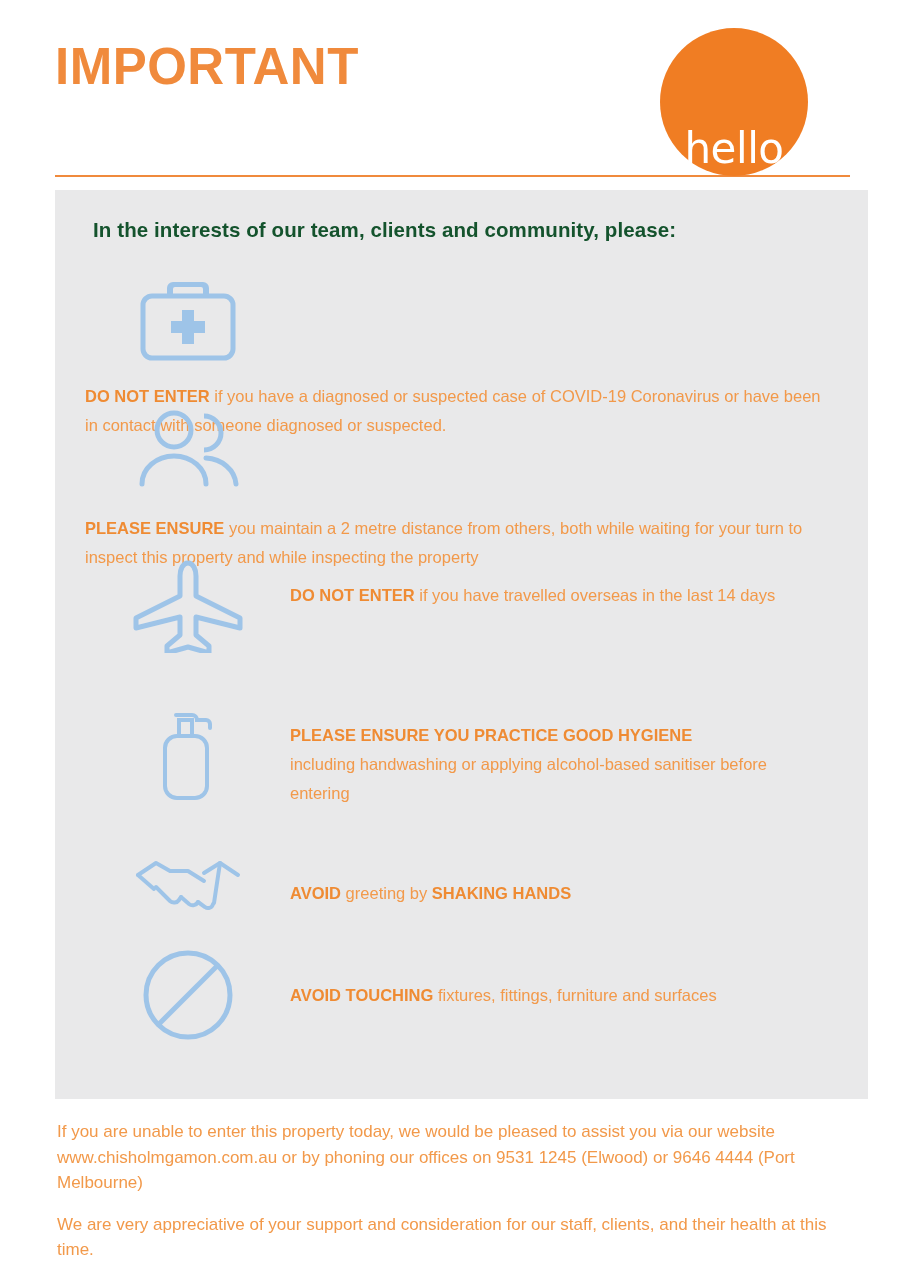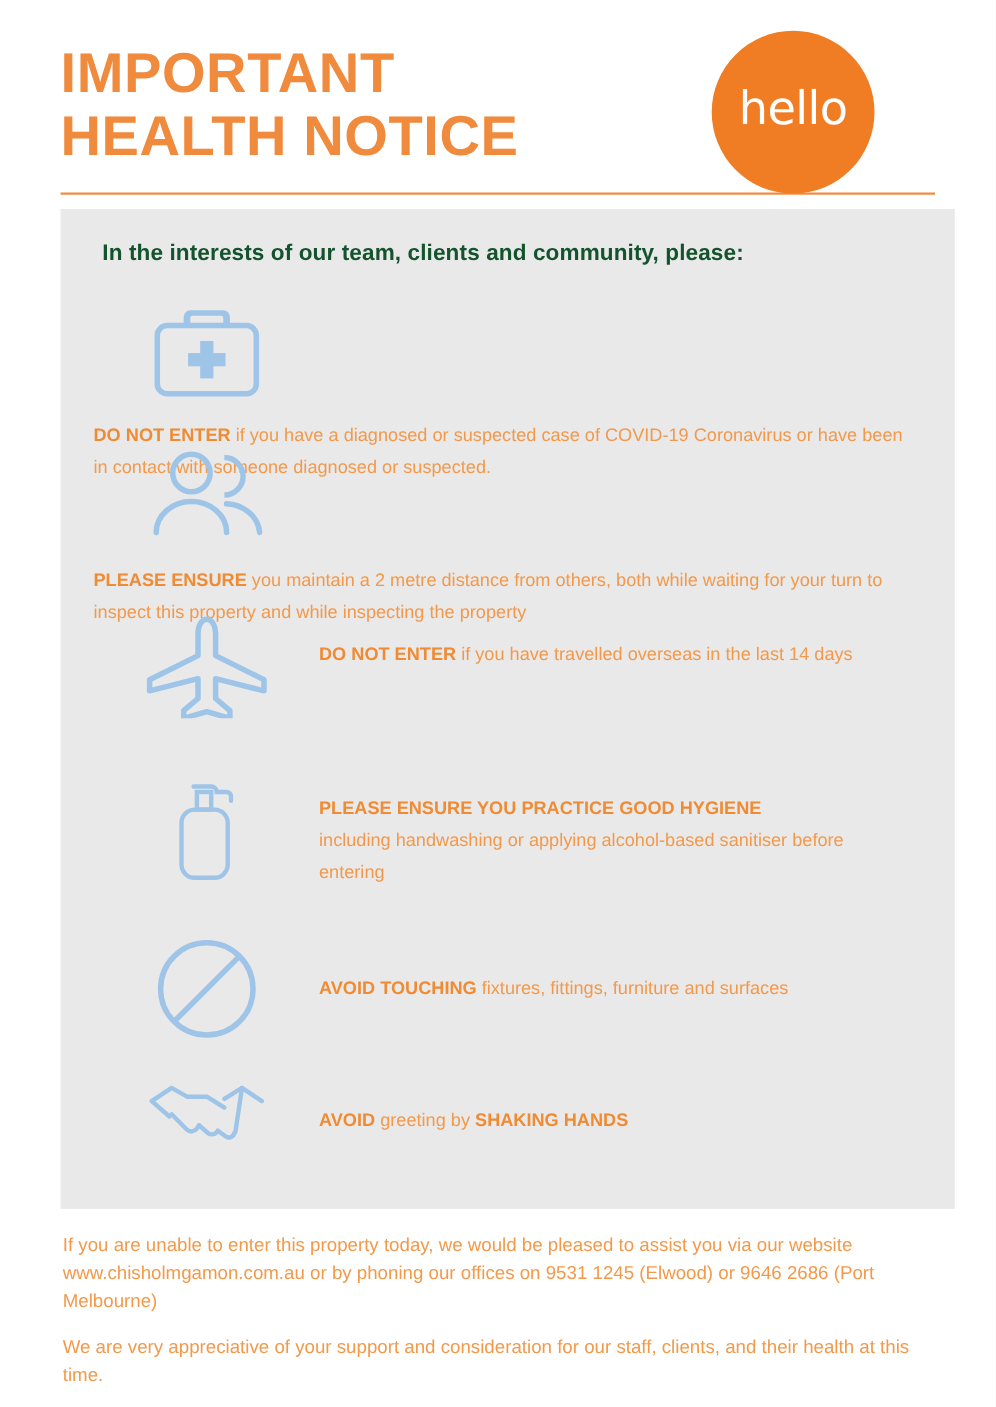--- a/index.html
+++ b/index.html
@@ -38,28 +38,28 @@
     color: #f08a3c;
     margin: 0;
     text-transform: uppercase;
   }
   .title .line {
     display: block;
     white-space: nowrap;
   }
   .logo {
     position: absolute;
-    right: 55px;
+    right: 42px;
     top: 28px;
     width: 148px;
     height: 148px;
     border-radius: 50%;
     background: #f07d23;
     display: flex;
-    align-items: center;
+    align-items: flex-end;
     justify-content: center;
   }
   .logo-text {
     color: #ffffff;
     font-size: 42px;
     font-weight: normal;
     font-family: "DejaVu Sans", sans-serif;
     letter-spacing: -0.5px;
     line-height: 1;
     padding-bottom: 6px;
@@ -139,21 +139,20 @@
   }
 </style>
 </head>
 <body>
 
 <div class="page">
 
   <div class="header">
     <h1 class="title">
       <span class="line">IMPORTANT</span>
-      <span class="line">HEALTH NOTICE</span>
     </h1>
     <div class="logo">
       <span class="logo-text">hello</span>
     </div>
   </div>
 
   <div class="rule"></div>
 
   <div class="panel">
     <div class="panel-heading">In the interests of our team, clients and community, please:</div>
@@ -208,34 +207,20 @@
         <span class="icon">
           <svg width="90" height="108" viewBox="0 0 90 108">
             <path d="M33 12 h16 a5 5 0 0 1 5 5 h9 a4 4 0 0 1 4 4 v4" fill="none" stroke="#9ec4e8" stroke-width="4" stroke-linecap="round"></path>
             <rect x="36" y="17" width="13" height="16" fill="none" stroke="#9ec4e8" stroke-width="4"></rect>
             <rect x="22" y="33" width="42" height="62" rx="12" ry="12" fill="none" stroke="#9ec4e8" stroke-width="4"></rect>
           </svg>
         </span>
       </div>
       <div class="text-cell">
         <b>PLEASE ENSURE YOU PRACTICE GOOD HYGIENE</b><br><span> including handwashing or applying alcohol-based sanitiser before entering</span>
-      </div>
-    </div>
-
-    <div class="row r5">
-      <div class="icon-cell">
-        <span class="icon">
-          <svg width="96" height="96" viewBox="0 0 96 96">
-            <circle cx="48" cy="48" r="42" fill="none" stroke="#9ec4e8" stroke-width="5"></circle>
-            <line x1="18" y1="78" x2="78" y2="18" stroke="#9ec4e8" stroke-width="5"></line>
-          </svg>
-        </span>
-      </div>
-      <div class="text-cell">
-        <b>AVOID TOUCHING</b><span> fixtures, fittings, furniture and surfaces</span>
       </div>
     </div>
 
     <div class="row r6">
       <div class="icon-cell">
         <span class="icon">
           <svg width="112" height="64" viewBox="0 0 112 64">
             <path d="M6 24 l18 -12 14 8 h18 l16 10" fill="none" stroke="#9ec4e8" stroke-width="4" stroke-linejoin="round" stroke-linecap="round"></path>
             <path d="M106 24 l-18 -12 -16 10" fill="none" stroke="#9ec4e8" stroke-width="4" stroke-linejoin="round" stroke-linecap="round"></path>
             <path d="M24 36 l14 14 a6 6 0 0 0 9 -1 l2 -3" fill="none" stroke="#9ec4e8" stroke-width="4" stroke-linecap="round"></path>
@@ -243,20 +228,34 @@
             <path d="M66 51 l7 5 a5 5 0 0 0 8 -3" fill="none" stroke="#9ec4e8" stroke-width="4" stroke-linecap="round"></path>
             <path d="M88 12 l-6 40" fill="none" stroke="#9ec4e8" stroke-width="4" stroke-linecap="round"></path>
             <path d="M6 24 l16 14" fill="none" stroke="#9ec4e8" stroke-width="4" stroke-linecap="round"></path>
           </svg>
         </span>
       </div>
       <div class="text-cell">
         <b>AVOID</b><span> greeting by </span><b>SHAKING HANDS</b>
       </div>
     </div>
+
+    <div class="row r5">
+      <div class="icon-cell">
+        <span class="icon">
+          <svg width="96" height="96" viewBox="0 0 96 96">
+            <circle cx="48" cy="48" r="42" fill="none" stroke="#9ec4e8" stroke-width="5"></circle>
+            <line x1="18" y1="78" x2="78" y2="18" stroke="#9ec4e8" stroke-width="5"></line>
+          </svg>
+        </span>
+      </div>
+      <div class="text-cell">
+        <b>AVOID TOUCHING</b><span> fixtures, fittings, furniture and surfaces</span>
+      </div>
+    </div>
   </div>
 
   <div class="footer">
-    <p>If you are unable to enter this property today, we would be pleased to assist you via our website www.chisholmgamon.com.au or by phoning our offices on 9531 1245 (Elwood) or 9646 2686 (Port Melbourne)</p>
+    <p>If you are unable to enter this property today, we would be pleased to assist you via our website www.chisholmgamon.com.au or by phoning our offices on 9531 1245 (Elwood) or 9646 4444 (Port Melbourne)</p>
     <p>We are very appreciative of your support and consideration for our staff, clients, and their health at this time.</p>
   </div>
 
 </div>
 
 </body></html>

